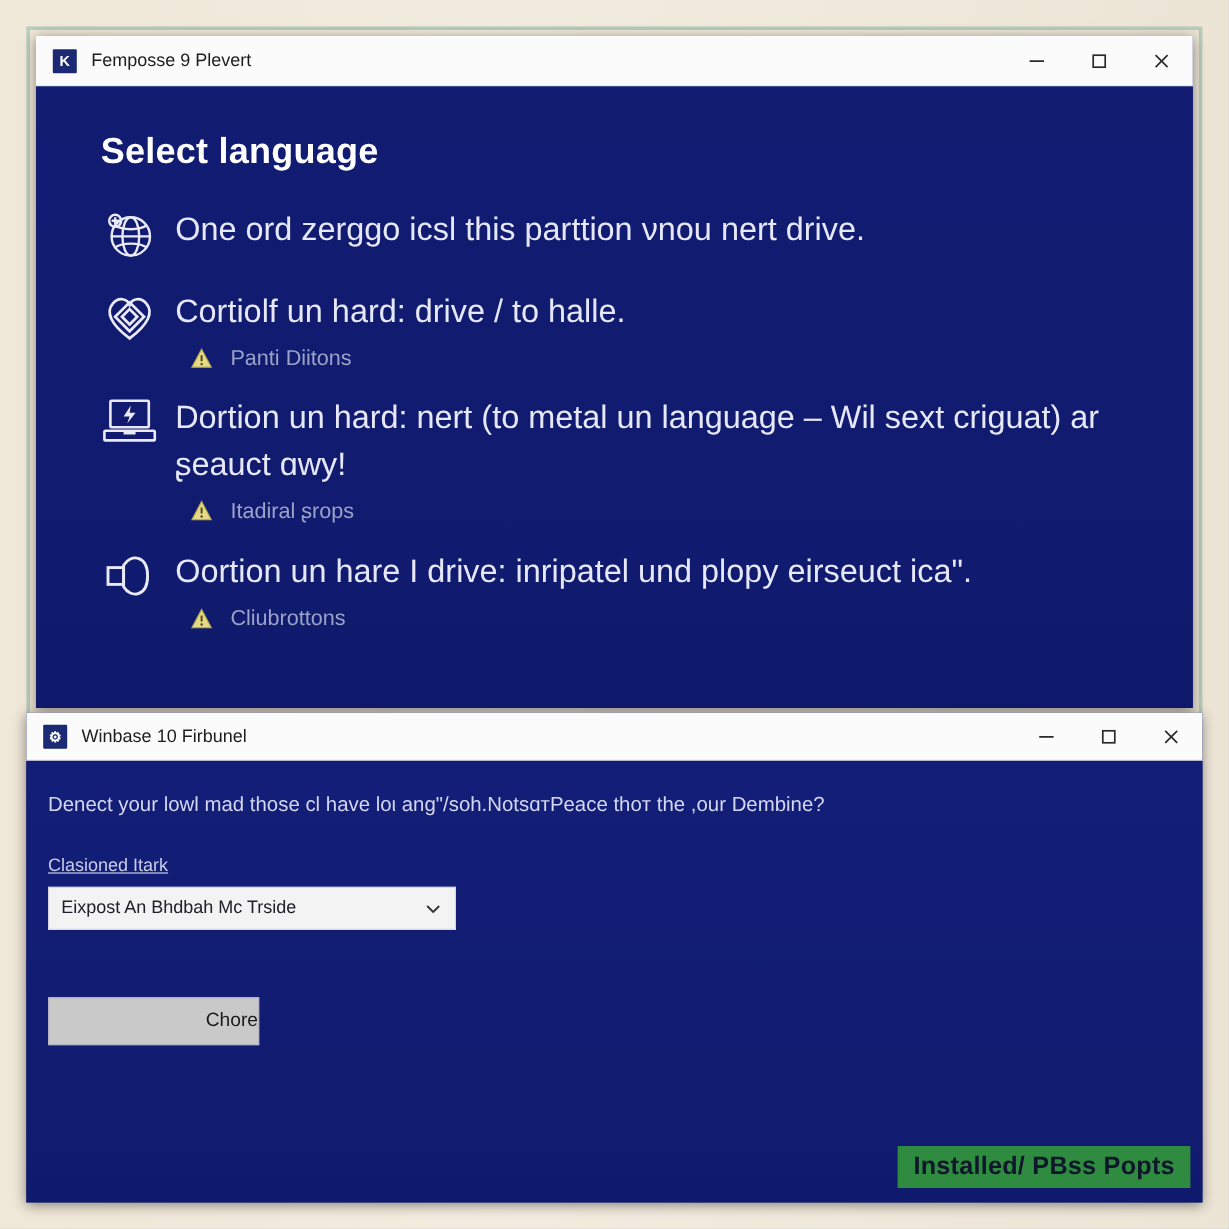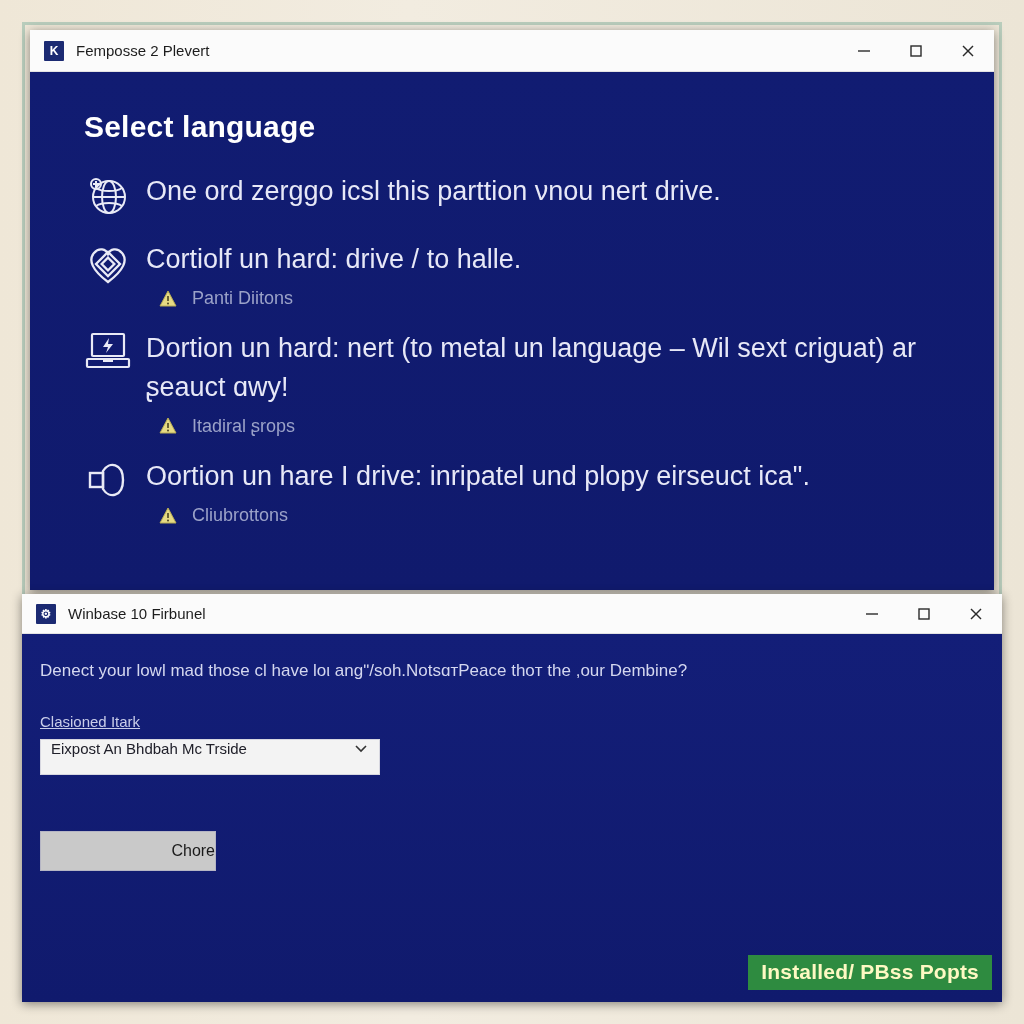--- a/index.html
+++ b/index.html
@@ -182,21 +182,21 @@
     margin-bottom: 9px;
     text-decoration: underline;
   }
   .select-box {
     width: 340px;
     height: 36px;
     background: #f3f3f3;
     border: 1px solid #d7d7e0;
     box-sizing: border-box;
     display: flex;
-    align-items: flex-start;
+    align-items: center;
     padding: 0 10px;
     color: #20202a;
     font-size: 15px;
   }
   .select-value {
     flex: 1 1 auto;
     white-space: nowrap;
     overflow: hidden;
   }
   .select-caret {
@@ -216,39 +216,39 @@
     align-items: center;
     justify-content: flex-end;
     font-size: 16px;
     color: #1a1a1a;
   }
   .status-badge {
     position: absolute;
     right: 10px;
     bottom: 12px;
     background: #2e8b40;
-    color: #fef9c3;
+    color: #0f172a;
     font-size: 21px;
     font-weight: bold;
     padding: 5px 13px 6px 13px;
     letter-spacing: .2px;
     white-space: nowrap;
   }
 </style>
 </head>
 <body>
 
 <div id="canvas">
   <div id="frame"></div>
 
   <div class="window" id="win-language">
 
     <div class="titlebar">
       <div class="tb-icon">K</div>
-      <div class="tb-title">Femposse 2 Plevert</div>
+      <div class="tb-title">Femposse 9 Plevert</div>
       <div class="tb-buttons">
         <div class="tb-btn">
           <svg width="14" height="14" viewBox="0 0 14 14">
               <line x1="1" y1="7" x2="13" y2="7" stroke="currentColor" stroke-width="1.4"></line>
             </svg>
         </div>
         <div class="tb-btn">
           <svg width="14" height="14" viewBox="0 0 14 14">
               <rect x="2" y="2" width="10" height="10" fill="none" stroke="currentColor" stroke-width="1.4"></rect>
             </svg>

